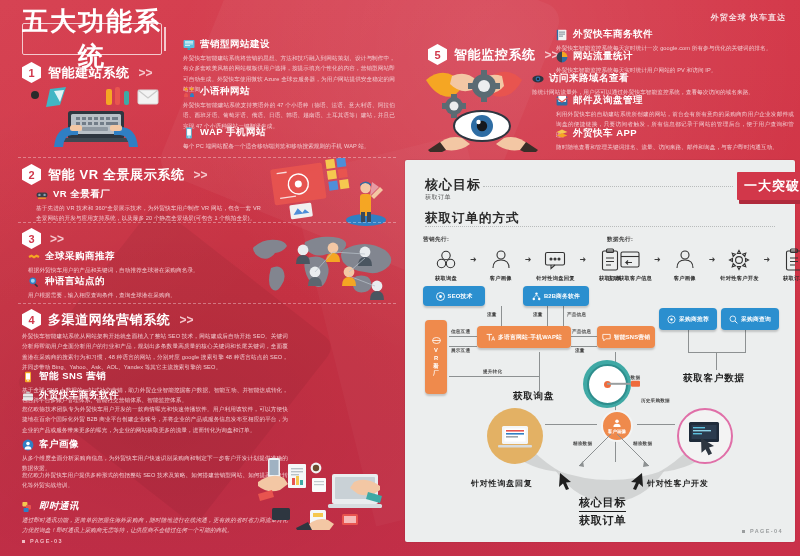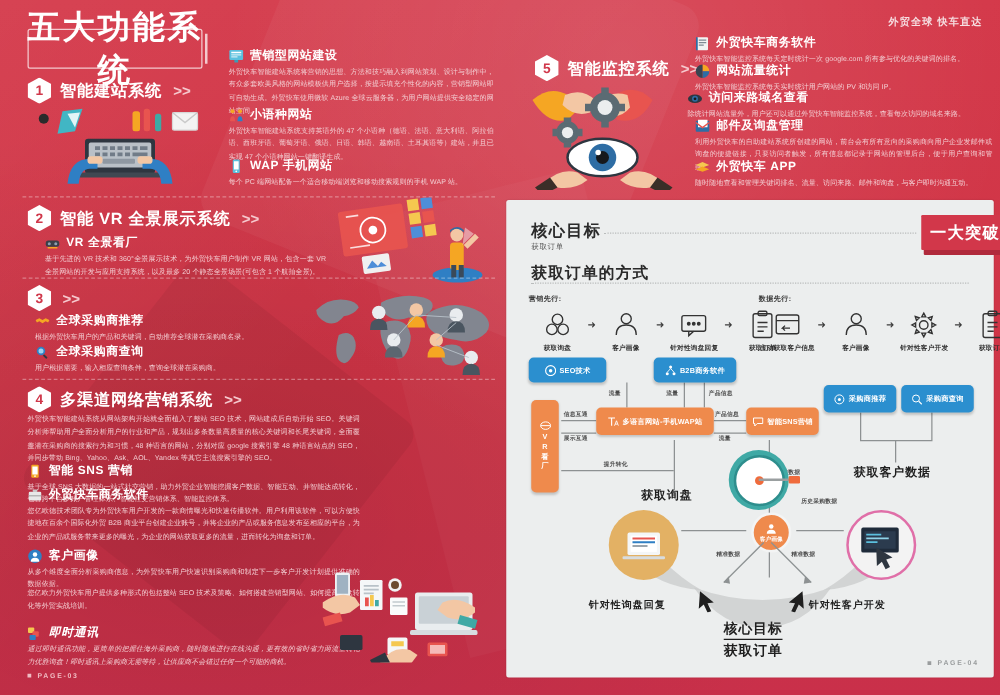--- a/index.html
+++ b/index.html
@@ -293,21 +293,21 @@
 
   <div class="feat" style="left:28px;top:275px;width:212px;">
     <div class="feat-head">
       <span class="ic">
         <svg viewBox="0 0 12 12">
             <circle cx="4.8" cy="4.8" r="3.4" fill="#2f7fc4"></circle>
             <circle cx="4.8" cy="4.8" r="2" fill="#9fd3f0"></circle>
             <rect x="7.2" y="7.4" width="4" height="1.5" rx=".7" transform="rotate(42 7.2 7.4)" fill="#2e3640"></rect>
           </svg>
       </span>
-      <span class="feat-title">全球采购商查询</span>
+      <span class="feat-title">种语言站点的</span>
     </div>
     <div class="feat-body">用户根据需要，输入相应查询条件，查询全球潜在采购商。</div>
   </div>
 
   <div class="illus" style="left:245px;top:228px;">
     <svg width="152" height="82" viewBox="0 0 152 82">
       <g fill="#7f8a94" opacity=".95">
         <path d="M8 20 q10 -10 24 -8 q8 1 10 6 q-4 6 -12 7 q-6 8 -14 5 q-8 -4 -8 -10z"></path>
         <path d="M26 40 q8 -4 12 2 q4 8 -2 16 q-5 8 -10 2 q-4 -6 0 -20z"></path>
         <path d="M60 14 q16 -8 34 -4 q10 3 6 10 q-6 8 -18 6 q-10 4 -18 -2 q-6 -5 -4 -10z"></path>
@@ -510,21 +510,21 @@
             <path d="M6 6 L6 0.6 A5.4 5.4 0 0 1 11.4 6 Z" fill="#f5a623"></path>
             <path d="M6 6 L11.4 6 A5.4 5.4 0 0 1 6 11.4 Z" fill="#2e6da4"></path>
             <path d="M6 6 L6 11.4 A5.4 5.4 0 0 1 6 0.6 Z" fill="#3a4450"></path>
           </svg>
       </span>
       <span class="feat-title">网站流量统计</span>
     </div>
     <div class="feat-body">外贸快车智能监控系统每天实时统计用户网站的 PV 和访问 IP。</div>
   </div>
 
-  <div class="feat" style="left:550px;top:72px;width:238px;">
+  <div class="feat" style="left:532px;top:72px;width:238px;">
     <div class="feat-head">
       <span class="ic">
         <svg viewBox="0 0 12 12">
             <ellipse cx="6" cy="6" rx="5.6" ry="3.4" fill="#2e3640"></ellipse>
             <circle cx="6" cy="6" r="2.4" fill="#2e6da4"></circle>
             <circle cx="6" cy="6" r="1.1" fill="#16181c"></circle>
           </svg>
       </span>
       <span class="feat-title">访问来路域名查看</span>
     </div>

